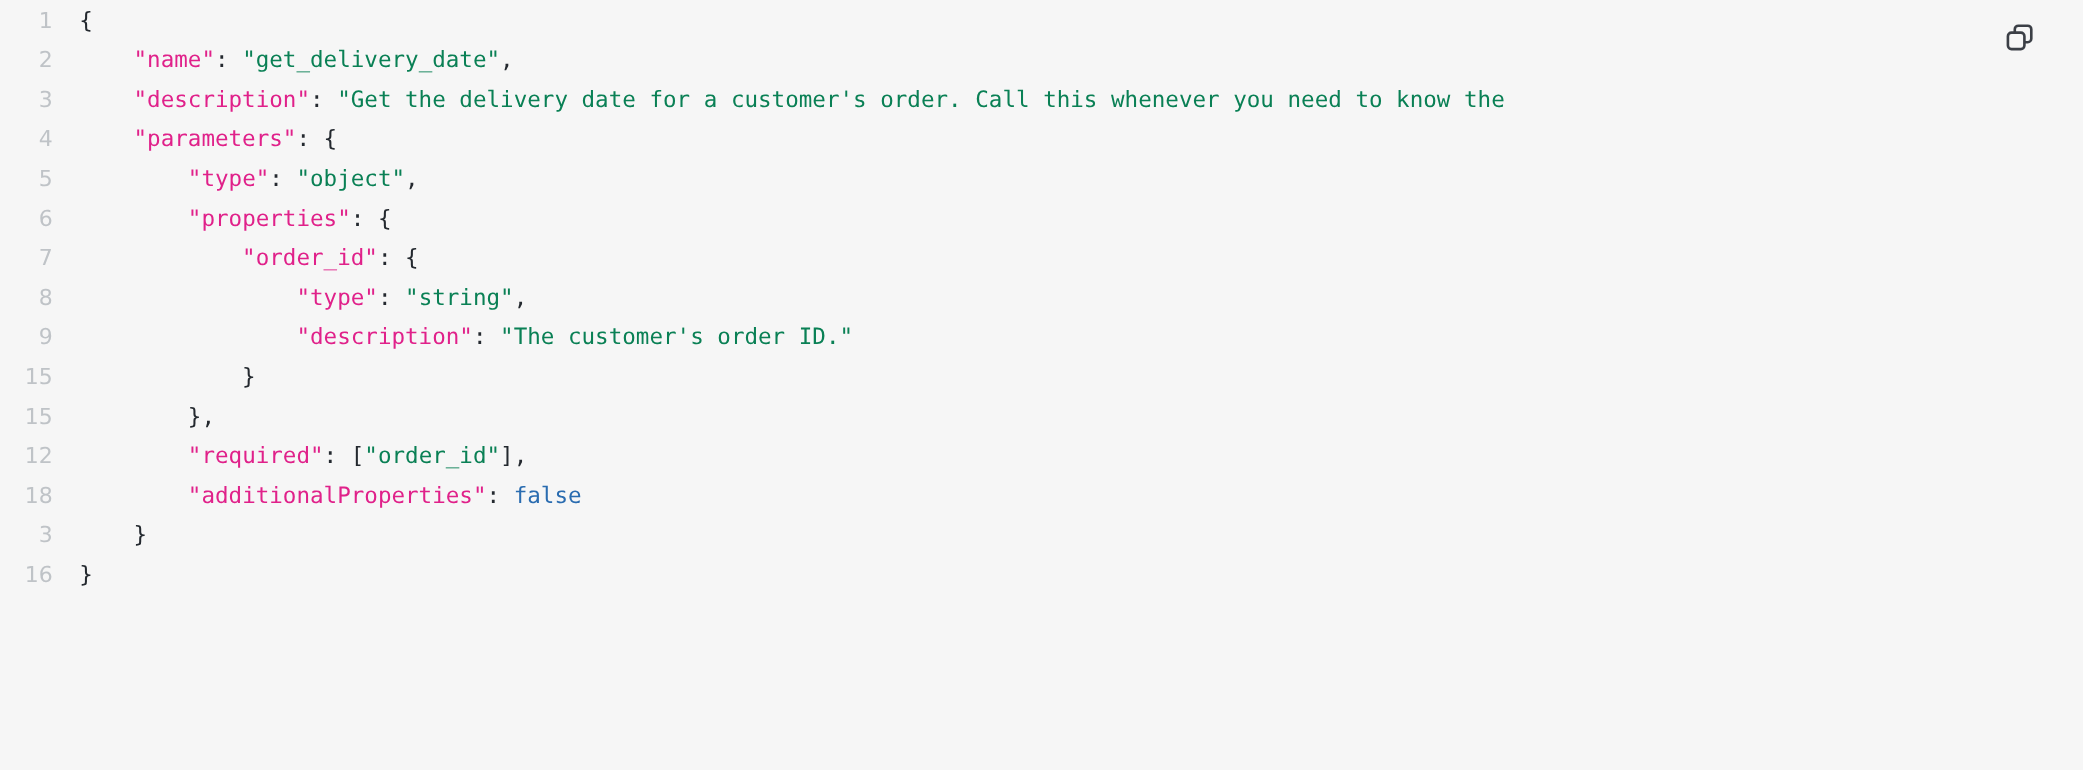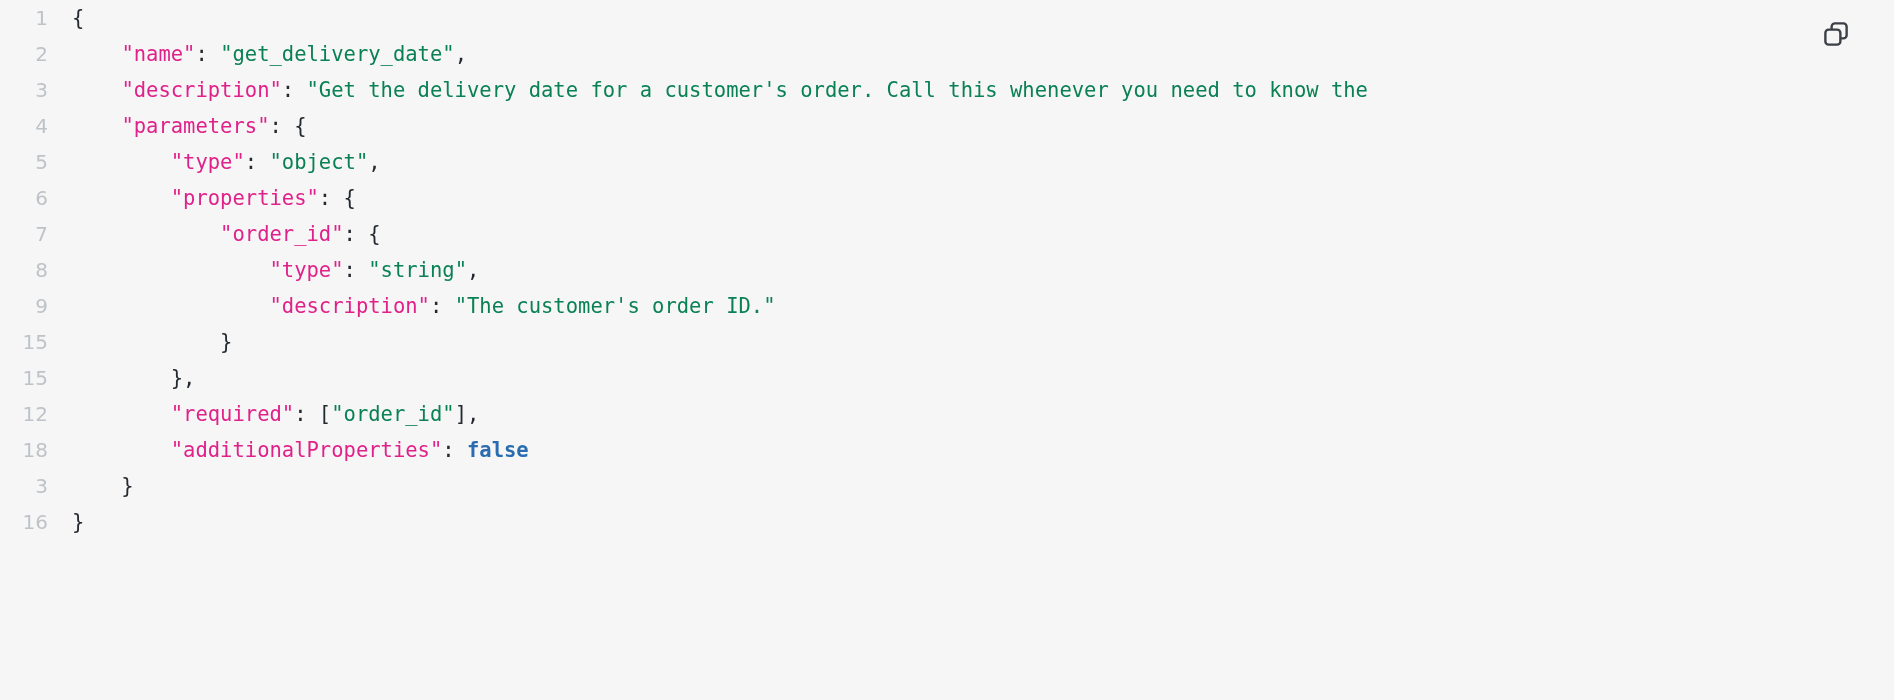--- a/index.html
+++ b/index.html
@@ -83,21 +83,21 @@
     font-size: 20.5px;
     line-height: 36px;
     letter-spacing: 0px;
     color: #24292f;
     overflow: hidden;
   }
 
   .tok-punct { color: #24292f; }
   .tok-key   { color: #e0218a; }
   .tok-str   { color: #0a8055; }
-  .tok-bool  { color: #2a6cb0; font-weight: bold; }
+  .tok-bool  { color: #2a6cb0; }
 </style>
 </head>
 <body>
 
 <div class="code-block">
 
   <button class="copy-button" title="Copy">
     <span>
       <svg width="30" height="30" viewBox="0 0 24 24" fill="none" stroke="#3b3f46" stroke-width="1.9" stroke-linecap="round" stroke-linejoin="round">
         <rect x="8.5" y="3.5" width="12" height="12" rx="2.6"></rect>

